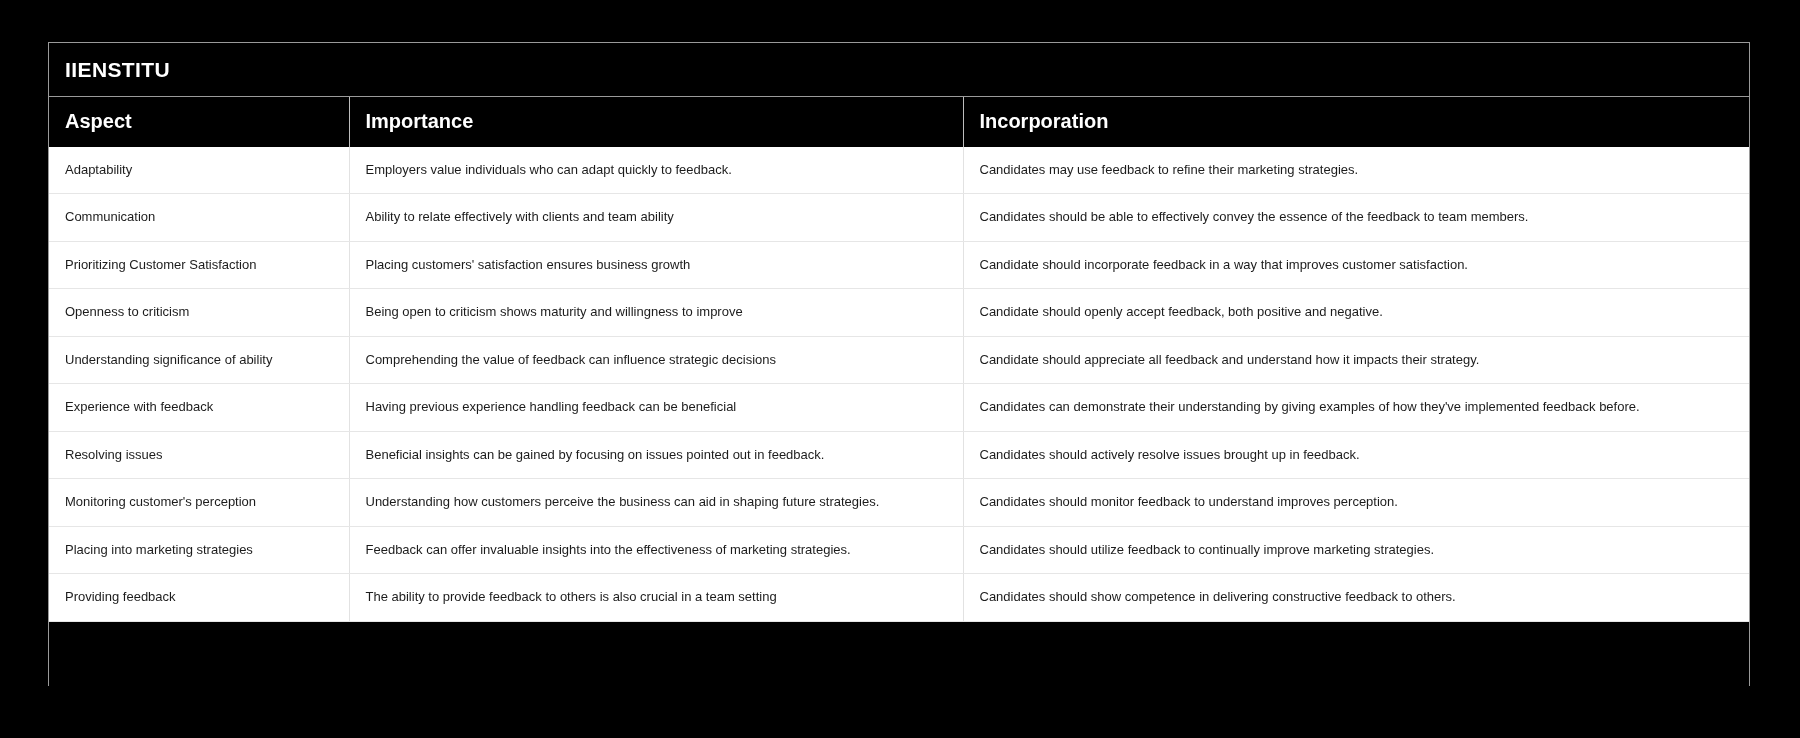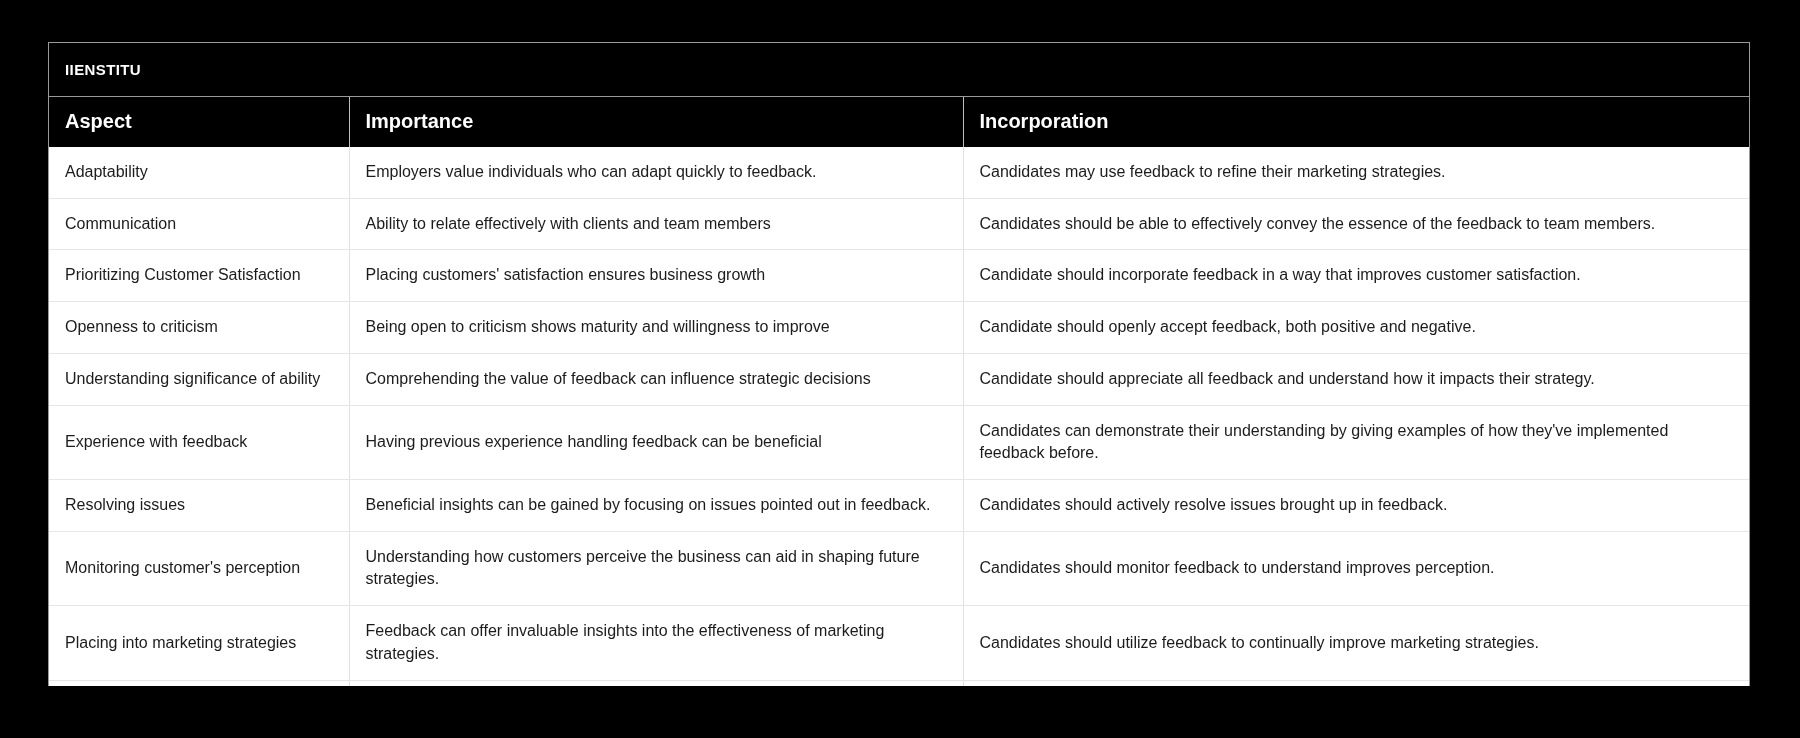--- a/index.html
+++ b/index.html
@@ -30,21 +30,21 @@
   .brand-bar {
     height: 54px;
     background: #000000;
     display: flex;
     align-items: center;
     padding: 0 0 0 16px;
     border-bottom: 1px solid #9a9a9a;
   }
   .brand-title {
     color: #ffffff;
-    font-size: 15px;
+    font-size: 21px;
     font-weight: bold;
     letter-spacing: 0.4px;
     font-family: "Liberation Sans", sans-serif;
   }
   table.data-table {
     width: 100%;
     border-collapse: collapse;
     table-layout: fixed;
     background: #ffffff;
   }
@@ -61,21 +61,21 @@
     padding: 13px 16px 14px 16px;
     vertical-align: middle;
     border-right: 1px solid #bdbdbd;
     white-space: nowrap;
   }
   thead th:last-child { border-right: none; }
 
   tbody td {
     background: #ffffff;
     color: #1c1c1c;
-    font-size: 16px;
+    font-size: 13px;
     font-weight: normal;
     line-height: 1.42;
     text-align: left;
     padding: 14px 16px 14px 16px;
     vertical-align: middle;
     border-right: 1px solid #e2e2e2;
     border-bottom: 1px solid #e6e6e6;
     word-wrap: break-word;
   }
   tbody td:last-child { border-right: none; }
@@ -105,21 +105,21 @@
         </tr>
       </thead>
       <tbody id="table-body">
           <tr>
             <td>Adaptability</td>
             <td>Employers value individuals who can adapt quickly to feedback.</td>
             <td>Candidates may use feedback to refine their marketing strategies.</td>
           </tr>
           <tr>
             <td>Communication</td>
-            <td>Ability to relate effectively with clients and team members</td>
+            <td>Ability to relate effectively with clients and team ability</td>
             <td>Candidates should be able to effectively convey the essence of the feedback to team members.</td>
           </tr>
           <tr>
             <td>Prioritizing Customer Satisfaction</td>
             <td>Placing customers' satisfaction ensures business growth</td>
             <td>Candidate should incorporate feedback in a way that improves customer satisfaction.</td>
           </tr>
           <tr>
             <td>Openness to criticism</td>
             <td>Being open to criticism shows maturity and willingness to improve</td>

